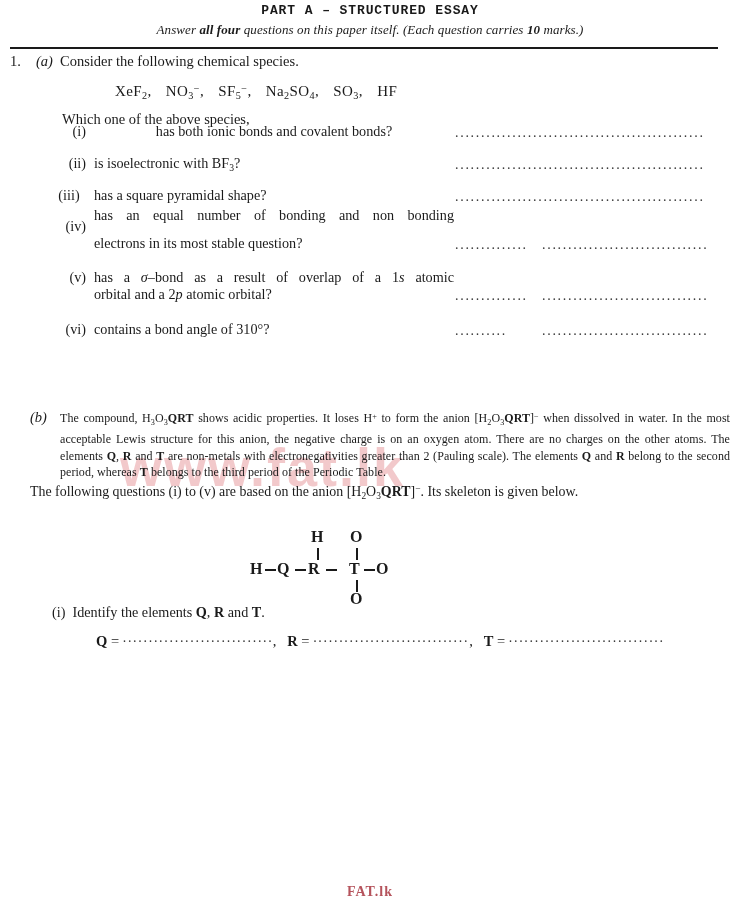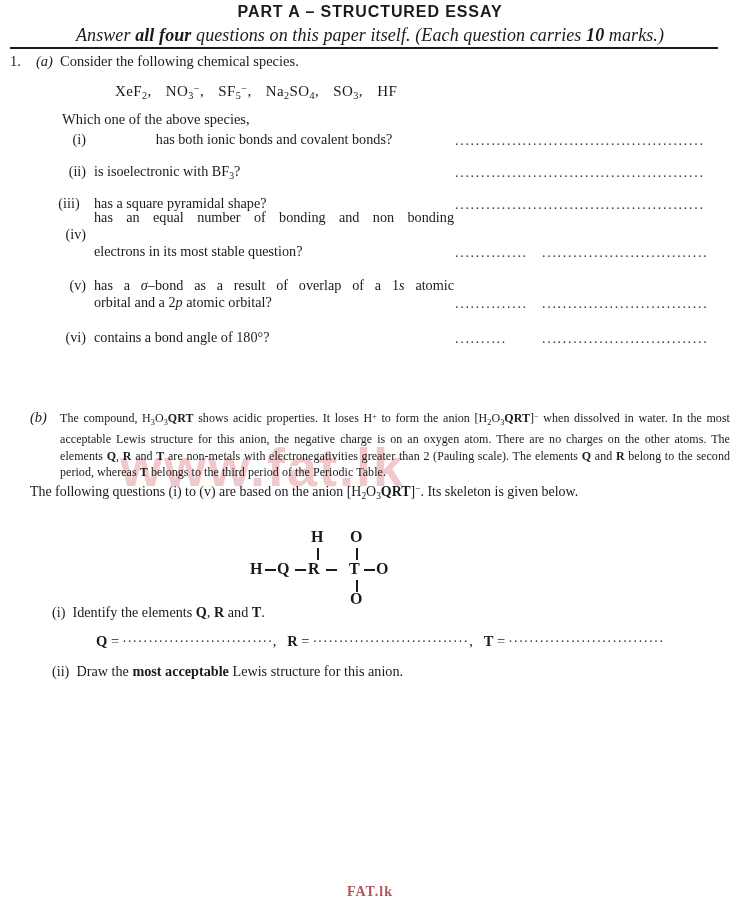--- a/index.html
+++ b/index.html
@@ -41,30 +41,30 @@
     z-index: 0;
     pointer-events: none;
     user-select: none;
   }
 
   .content { position: relative; z-index: 2; }
 
   
   .hdr-title {
     text-align: center;
-    font-family: Liberation Sans, sans-serif;
+    font-family: Liberation Mono, monospace;
     font-weight: bold;
-    font-size: 16px;
+    font-size: 13px;
     letter-spacing: 0.9px;
     padding-top: 3px;
   }
   .hdr-sub {
     text-align: center;
     font-style: italic;
-    font-size: 18px;
+    font-size: 13px;
     margin-top: 4px;
     letter-spacing: 0.1px;
   }
   .hdr-sub b { font-weight: bold; }
 
   .rule {
     position: absolute;
     left: 10px;
     top: 47px;
     width: 708px;
@@ -313,37 +313,37 @@
       </div>
 
       <div class="subq-row">
         <span class="rn" style="top:149px;text-align:center;">(iii)</span>
         <span class="rt" style="top:149px;">has a square pyramidal shape?</span>
         <span class="dots d-full" style="top:151px;">........................................................</span>
       </div>
 
       <div class="subq-row">
         <span class="rn" style="top:180px;">(iv)</span>
-        <span class="rt justify" style="top:163px;">has an equal number of bonding and non bonding</span>
+        <span class="rt justify" style="top:169px;">has an equal number of bonding and non bonding</span>
         <span class="rt" style="top:197px;">electrons in its most stable question?</span>
         <span class="dots d-split-a" style="top:199px;">...............</span>
         <span class="dots d-split-b" style="top:199px;">....................................</span>
       </div>
 
       <div class="subq-row">
         <span class="rn" style="top:231px;">(v)</span>
         <span class="rt justify" style="top:231px;">has a <i>σ</i>–bond as a result of overlap of a 1<i>s</i> atomic</span>
         <span class="rt" style="top:248px;">orbital and a 2<i>p</i> atomic orbital?</span>
         <span class="dots d-split-a" style="top:250px;">...............</span>
         <span class="dots d-split-b" style="top:250px;">....................................</span>
       </div>
 
       <div class="subq-row">
         <span class="rn" style="top:283px;">(vi)</span>
-        <span class="rt" style="top:283px;">contains a bond angle of 180°?</span>
+        <span class="rt" style="top:283px;">contains a bond angle of 310°?</span>
         <span class="dots d-split-a" style="top:285px;">..........</span>
         <span class="dots d-split-b" style="top:285px;">....................................</span>
       </div>
 
     </div>
 
     <div class="partb">
       <span class="partb-label">(b)</span>
       <div class="partb-body">
         The compound, H<sub>3</sub>O<sub>3</sub><b>QRT</b> shows acidic properties. It loses H<sup>+</sup> to form the anion [H<sub>2</sub>O<sub>3</sub><b>QRT</b>]<sup>−</sup> when dissolved in water. In the most acceptable Lewis structure for this anion, the negative charge is on an oxygen atom. There are no charges on the other atoms. The elements <b>Q</b>, <b>R</b> and <b>T</b> are non-metals with electronegativities greater than 2 (Pauling scale). The elements <b>Q</b> and <b>R</b> belong to the second period, whereas <b>T</b> belongs to the third period of the Periodic Table.
@@ -387,21 +387,17 @@
       &nbsp;
       <span class="lbl">R</span>
       <span>=</span>
       <span class="fill-dots fd2">..............................</span><span>,</span>
       &nbsp;
       <span class="lbl">T</span>
       <span>=</span>
       <span class="fill-dots fd3">..............................</span>
     </div>
 
-    <div class="bii">
-      <span>(ii)</span>
-      <span>&nbsp;Draw the <b>most acceptable</b> Lewis structure for this anion.</span>
-    </div>
 
     <div class="footer">FAT.lk</div>
 
   </div>
 </div>
 
 </body></html>

